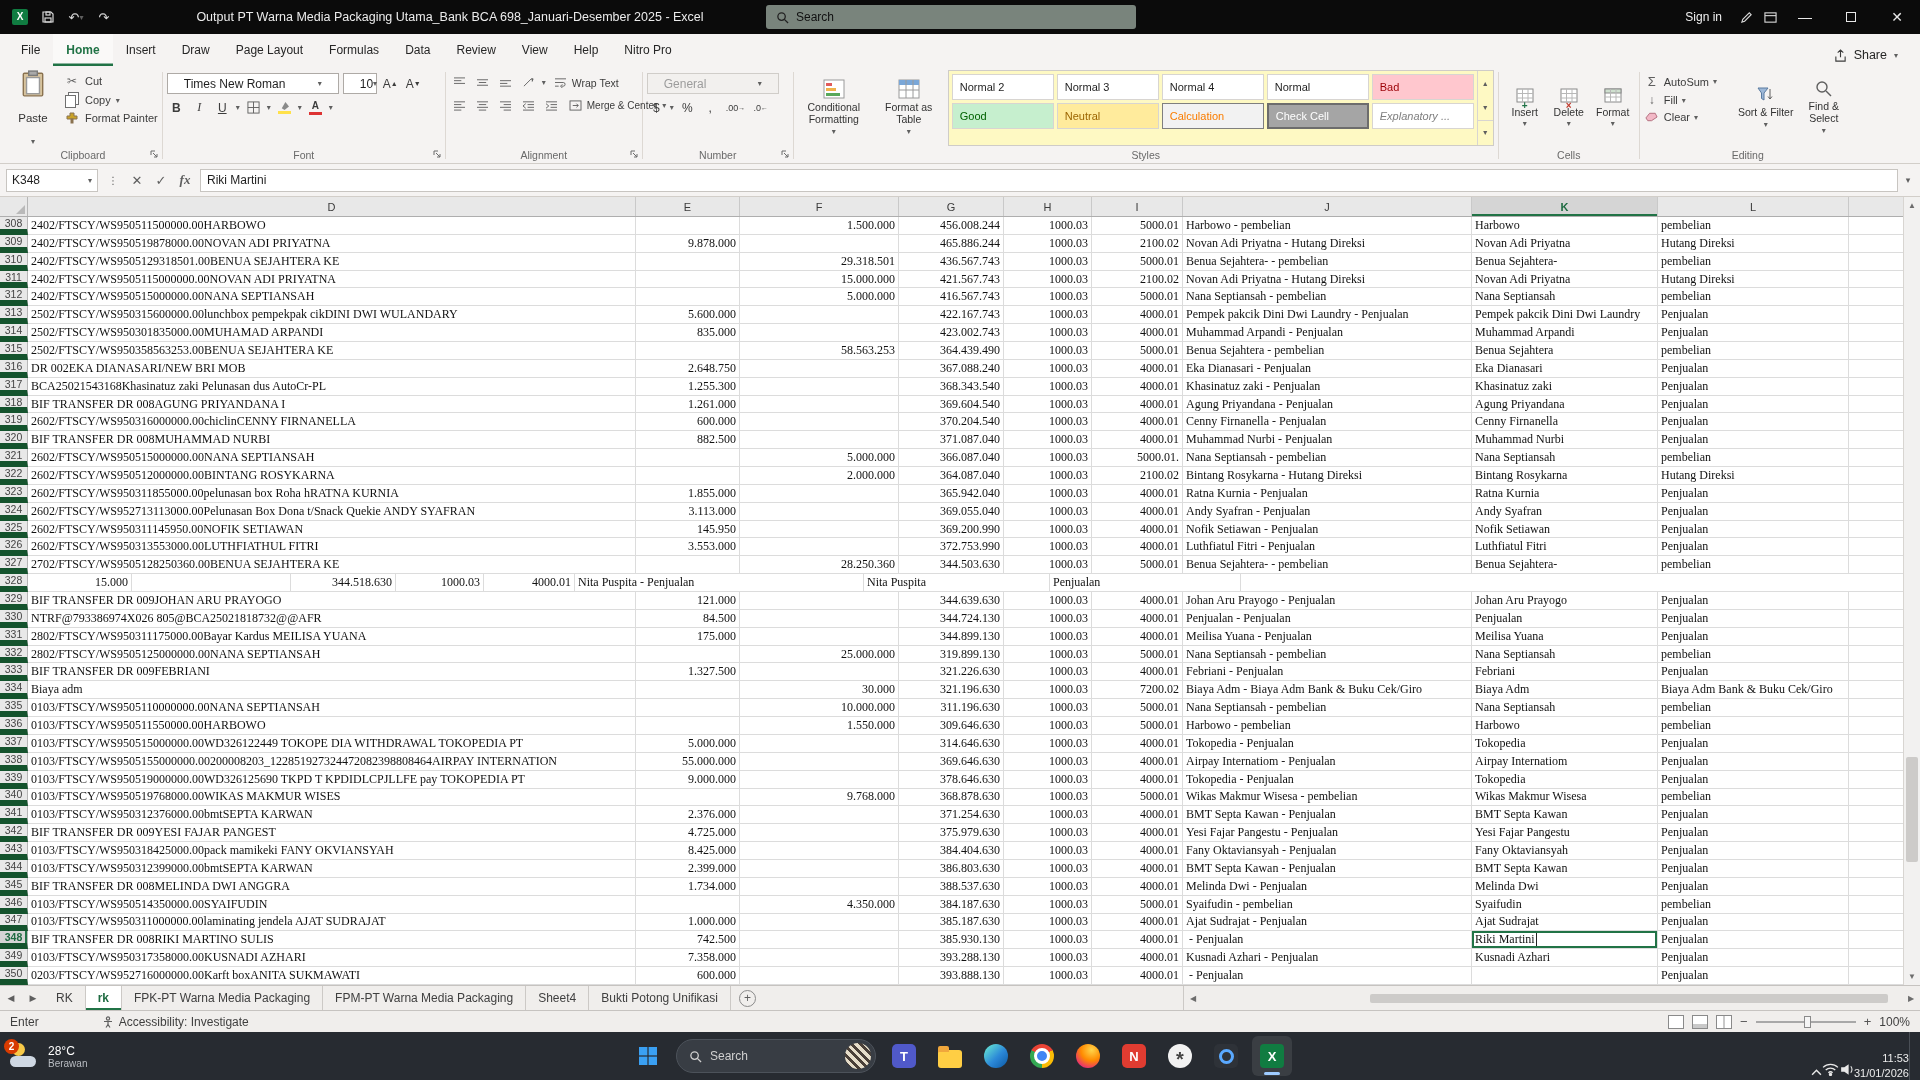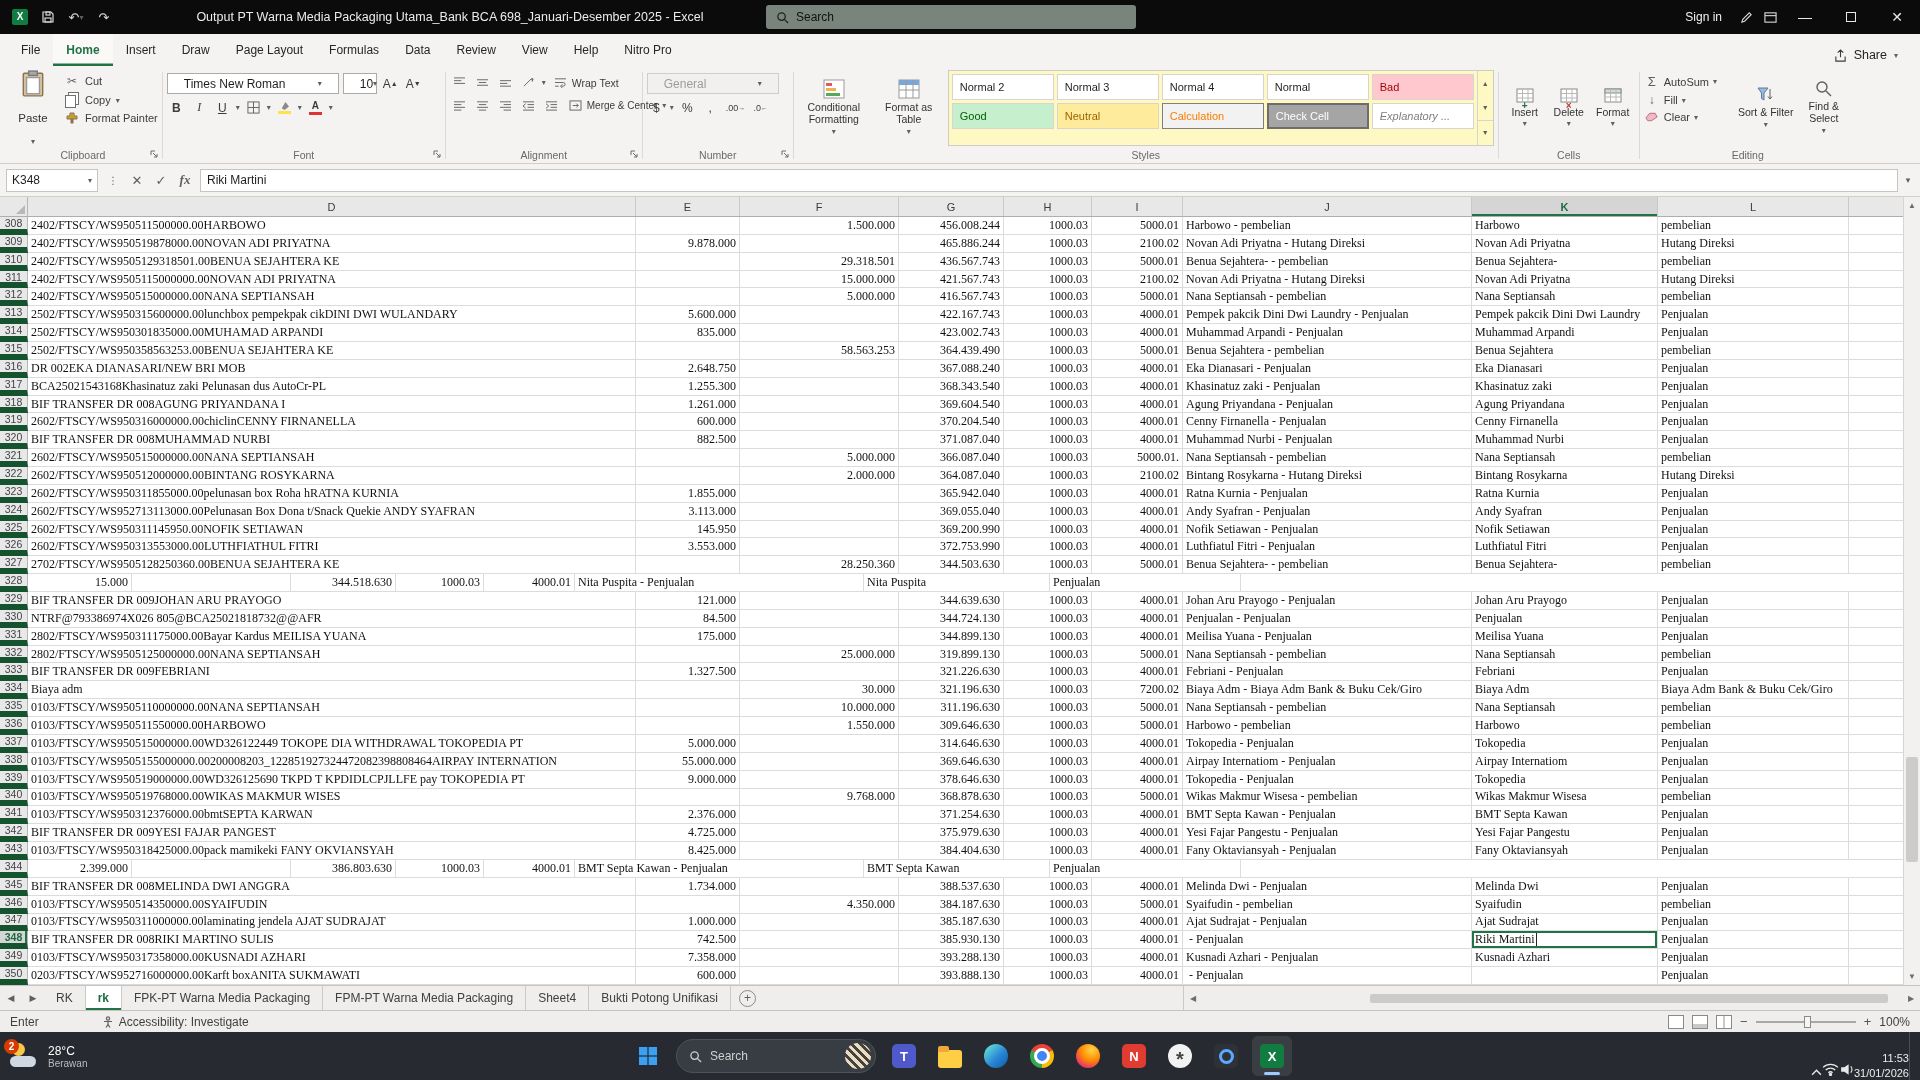--- a/index.html
+++ b/index.html
@@ -1066,20 +1066,21 @@
             <div class="cell c-G num">384.404.630</div>
             <div class="cell c-H num">1000.03</div>
             <div class="cell c-I num">4000.01</div>
             <div class="cell c-J">Fany Oktaviansyah - Penjualan</div>
             <div class="cell c-K">Fany Oktaviansyah</div>
             <div class="cell c-L">Penjualan</div>
             <div class="cell fillcell"></div>
           </div>
           <div class="grow">
             <div class="rowhdr">344</div>
+            <div class="cell c-D">0103/FTSCY/WS950312399000.00bmtSEPTA KARWAN</div>
             <div class="cell c-E num">2.399.000</div>
             <div class="cell c-F num"></div>
             <div class="cell c-G num">386.803.630</div>
             <div class="cell c-H num">1000.03</div>
             <div class="cell c-I num">4000.01</div>
             <div class="cell c-J">BMT Septa Kawan - Penjualan</div>
             <div class="cell c-K">BMT Septa Kawan</div>
             <div class="cell c-L">Penjualan</div>
             <div class="cell fillcell"></div>
           </div>

